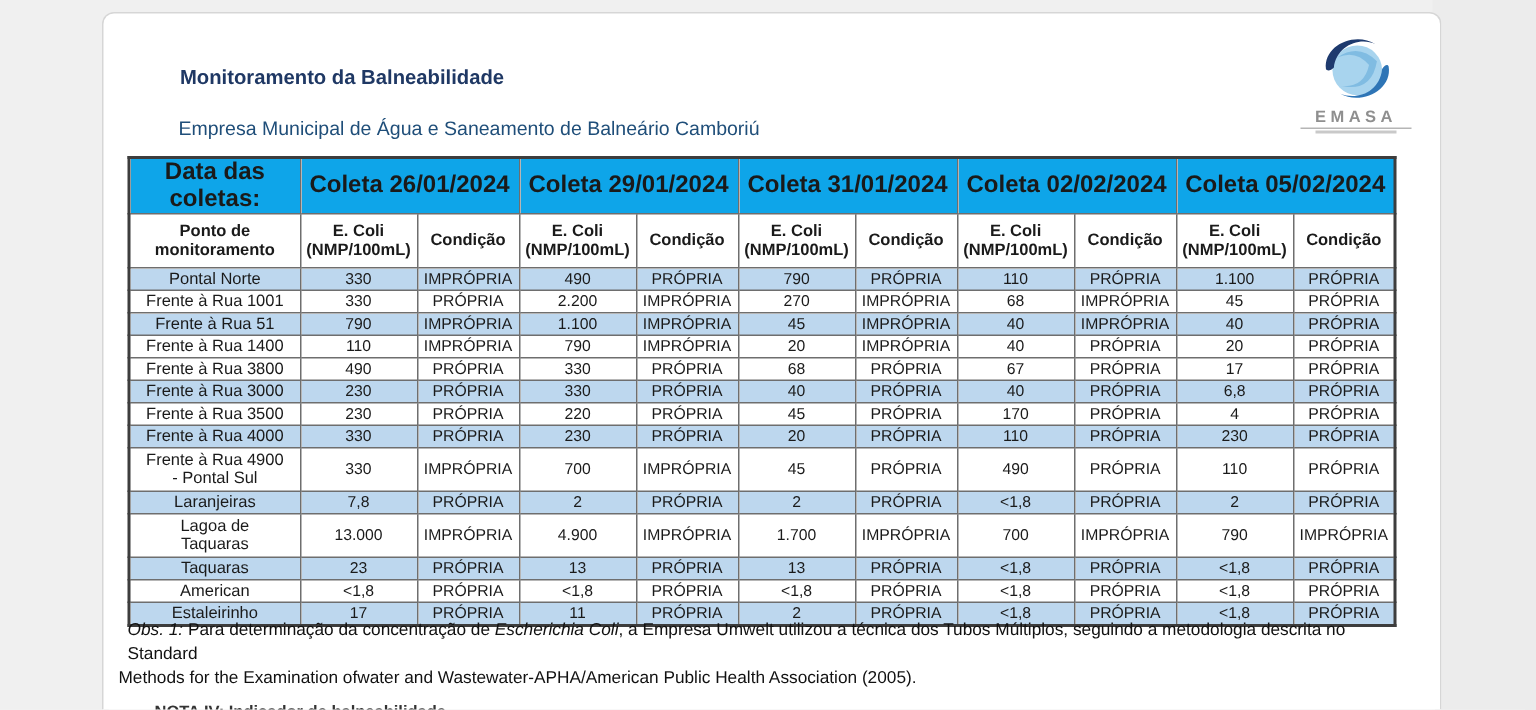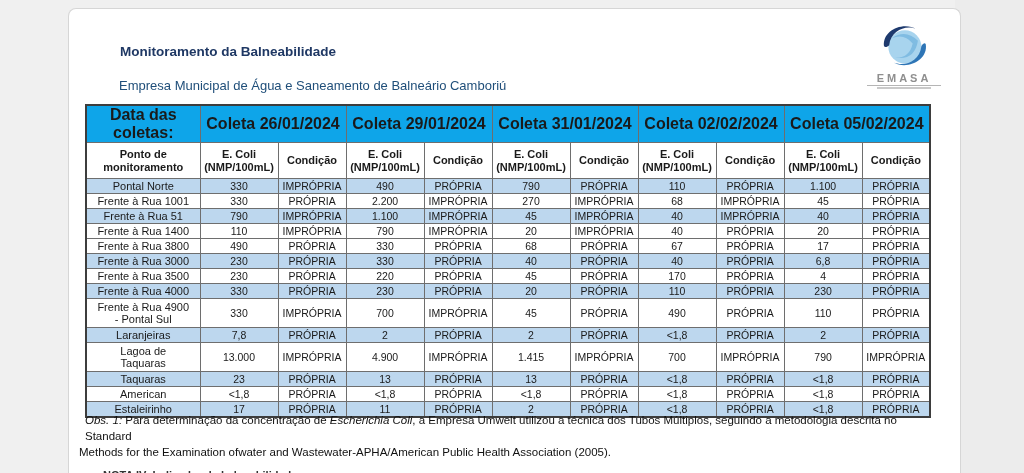--- a/index.html
+++ b/index.html
@@ -241,21 +241,21 @@
           <td>2</td>
           <td>PRÓPRIA</td>
         </tr>
         <tr class="data-row tall">
           <td class="point">Lagoa de
 Taquaras</td>
           <td>13.000</td>
           <td>IMPRÓPRIA</td>
           <td>4.900</td>
           <td>IMPRÓPRIA</td>
-          <td>1.415</td>
+          <td>1.700</td>
           <td>IMPRÓPRIA</td>
           <td>700</td>
           <td>IMPRÓPRIA</td>
           <td>790</td>
           <td>IMPRÓPRIA</td>
         </tr>
         <tr class="data-row hl">
           <td class="point">Taquaras</td>
           <td>23</td>
           <td>PRÓPRIA</td>

